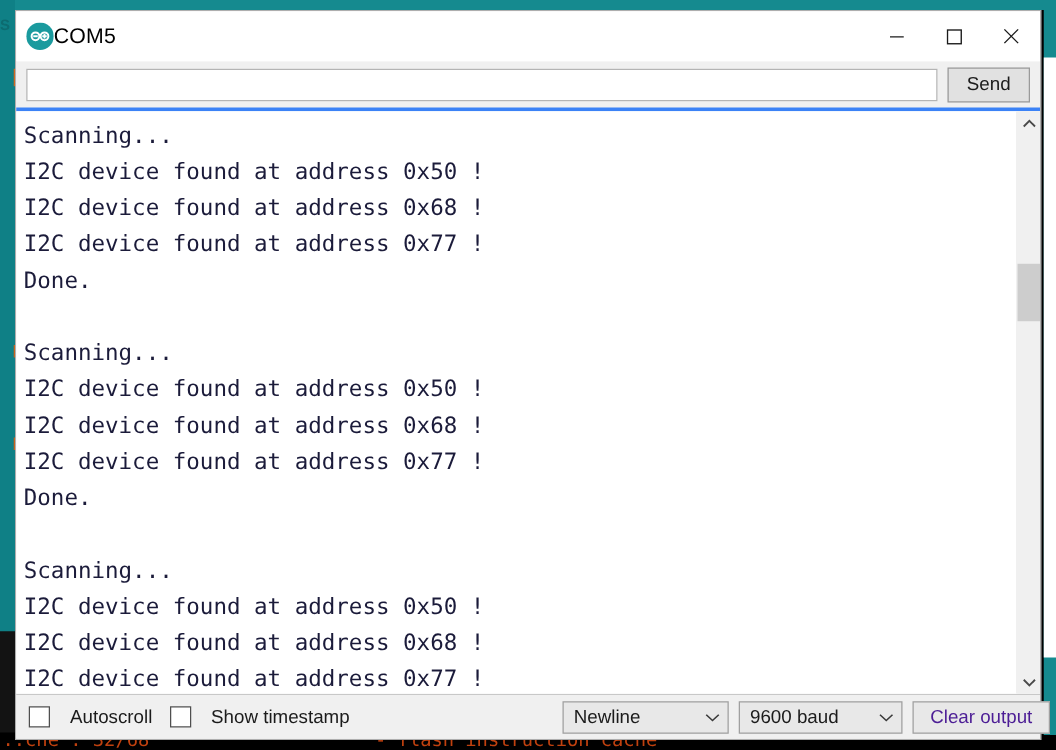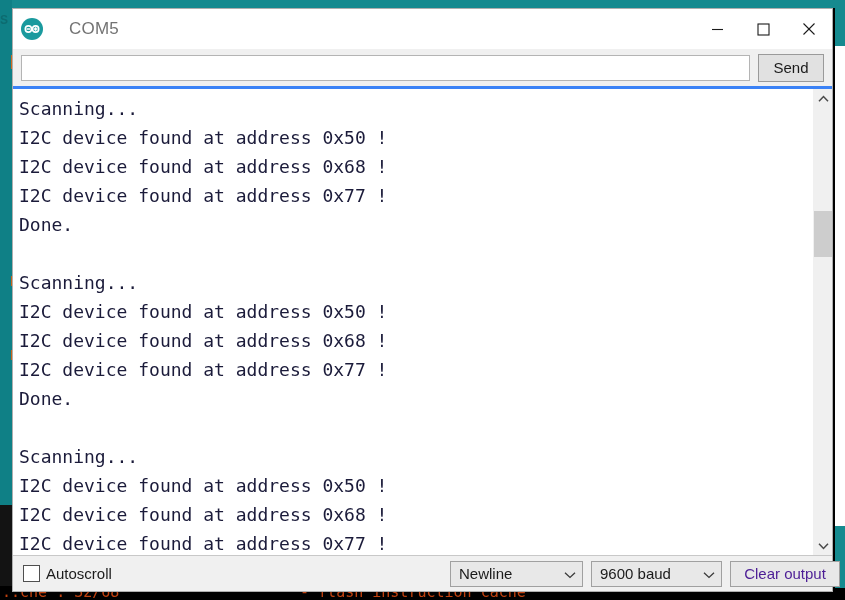--- a/index.html
+++ b/index.html
@@ -115,23 +115,23 @@
     display: flex;
     align-items: center;
     position: relative;
   }
   #app-logo {
     width: 22px; height: 22px;
     margin-left: 8px;
     flex: 0 0 auto;
   }
   #title-text {
-    margin-left: 26px;
+    margin-left: 0;
     font-size: 17px;
-    color: #737373;
+    color: #000000;
     letter-spacing: .2px;
   }
   #window-controls {
     margin-left: auto;
     display: flex;
     height: 40px;
   }
   .win-btn {
     width: 46px;
     height: 40px;
@@ -234,21 +234,21 @@
     background: #f0f0f0;
     border-top: 1px solid #c8c8c8;
     display: flex;
     align-items: center;
     padding: 0 4px 0 10px;
     gap: 0;
   }
   .chk-group {
     display: flex;
     align-items: center;
-    gap: 6px;
+    gap: 16px;
     margin-right: 14px;
     cursor: default;
   }
   .chkbox {
     width: 17px;
     height: 17px;
     background: #ffffff;
     border: 1px solid #4f4f4f;
     flex: 0 0 auto;
   }
@@ -387,20 +387,24 @@
     </div>
   </div>
 
   <div id="bottombar">
 
     <div class="chk-group">
       <span class="chkbox"></span>
       <span class="chk-label">Autoscroll</span>
     </div>
 
+    <div class="chk-group">
+      <span class="chkbox"></span>
+      <span class="chk-label">Show timestamp</span>
+    </div>
 
     <div id="bottom-spacer"></div>
 
     <div class="combo" id="combo-lineending">
       <span class="combo-value">Newline</span>
       <span class="combo-arrow">
         <svg width="12" height="8" viewBox="0 0 12 8">
           <polyline points="1,1.8 6,6.4 11,1.8" fill="none" stroke="#3a3a3a" stroke-width="1.3"></polyline>
         </svg>
       </span>

